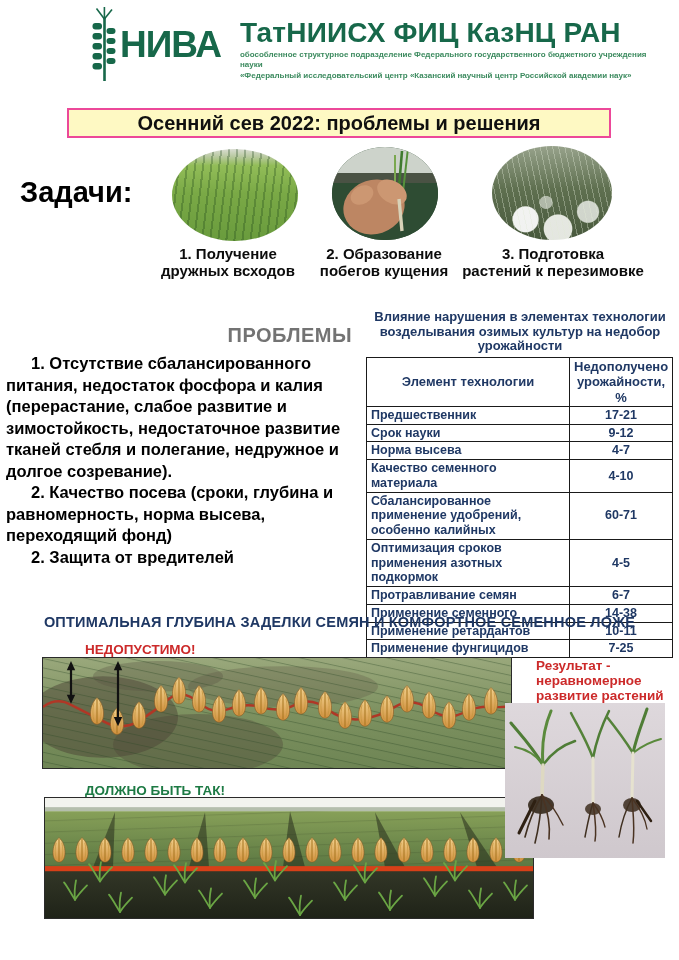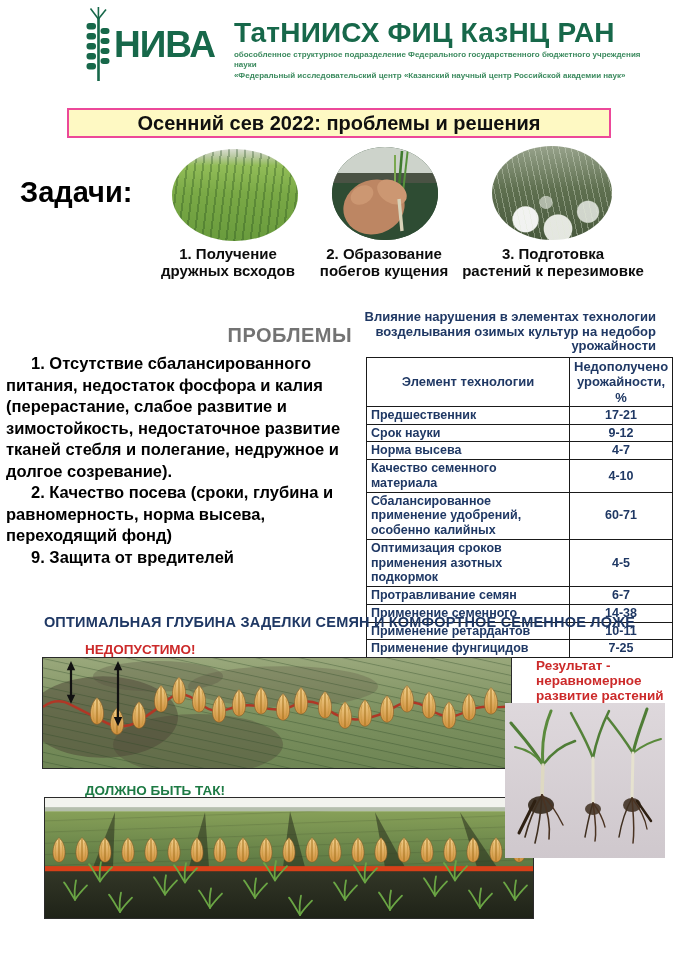--- a/index.html
+++ b/index.html
@@ -1,19 +1,19 @@
 <!DOCTYPE html>
 <html lang="ru"><head>
 <meta charset="utf-8">
 <style>
   html,body{margin:0;padding:0;background:#888;}
   .page{position:relative;width:679px;height:960px;background:#fff;overflow:hidden;
         font-family:"Liberation Sans",sans-serif;margin:0 auto;}
   
-  .header{position:absolute;left:84px;top:7px;display:flex;align-items:flex-start;}
+  .header{position:absolute;left:90px;top:7px;display:flex;align-items:flex-start;}
   .logo-ico{width:28px;height:76px;flex:0 0 auto;}
   .logo-text{font-size:37px;font-weight:bold;color:#17684a;letter-spacing:-1px;
              line-height:76px;margin-left:2px;}
   .org-block{margin-left:19px;padding-top:10px;width:420px;}
   .org-title{font-size:28px;font-weight:bold;color:#17684a;letter-spacing:.2px;line-height:32px;}
   .org-sub{font-size:8px;font-weight:bold;color:#3b8a5e;line-height:10px;margin-top:1px;}
   
   .banner{position:absolute;left:67px;top:108px;width:540px;height:26px;
           background:#fef9c3;border:2px solid #ec4899;
           text-align:center;font-size:20px;font-weight:bold;color:#101010;line-height:26px;}
@@ -39,21 +39,21 @@
   .cap-1{left:128px;width:200px;}
   .cap-2{left:284px;width:200px;}
   .cap-3{left:440px;width:226px;}
   
   .problems-title{position:absolute;left:0;top:324px;width:352px;text-align:right;
                   font-size:20px;font-weight:bold;color:#737373;letter-spacing:.5px;}
   .problems-body{position:absolute;left:6px;top:353px;width:347px;}
   .problems-body p{margin:0;font-size:16.5px;font-weight:bold;color:#000;
                    line-height:21.5px;text-indent:25px;}
   
-  .yt-title{position:absolute;left:344px;top:310px;width:312px;text-align:right;
+  .yt-title{position:absolute;left:364px;top:310px;width:312px;text-align:center;
             font-size:13px;font-weight:bold;color:#1f3864;line-height:14.5px;}
   .yt-wrap{position:absolute;left:366px;top:357px;}
   table.yt{border-collapse:collapse;width:306px;table-layout:fixed;}
   table.yt th,table.yt td{border:1.7px solid #1a1a1a;color:#1f3864;font-weight:bold;
             font-size:12.5px;line-height:1.18;padding:1px 4px;}
   table.yt th{text-align:center;font-size:13px;height:31px;}
   table.yt td.lab{text-align:left;}
   table.yt td.val{text-align:center;}
   .col-el{width:203px;}.col-pct{width:103px;}
   
@@ -128,21 +128,21 @@
 дружных всходов</div>
   <div class="task-caption cap-2">2. Образование
 побегов кущения</div>
   <div class="task-caption cap-3">3. Подготовка
 растений к перезимовке</div>
 
   <div class="problems-title">ПРОБЛЕМЫ</div>
   <div class="problems-body">
       <p>1. Отсутствие сбалансированного питания, недостаток фосфора и калия (перерастание, слабое развитие и зимостойкость, недостаточное развитие тканей стебля и полегание, недружное и долгое созревание).</p>
       <p>2. Качество посева (сроки, глубина и равномерность, норма высева, переходящий фонд)</p>
-      <p>9. Защита от вредителей</p>
+      <p>2. Защита от вредителей</p>
     </div>
 
   <div class="yt-title">Влияние нарушения в элементах технологии возделывания озимых культур на недобор урожайности</div>
   <div class="yt-wrap">
     <table class="yt">
       <colgroup>
           <col class="col-el">
           <col class="col-pct">
         </colgroup>
       <thead>

